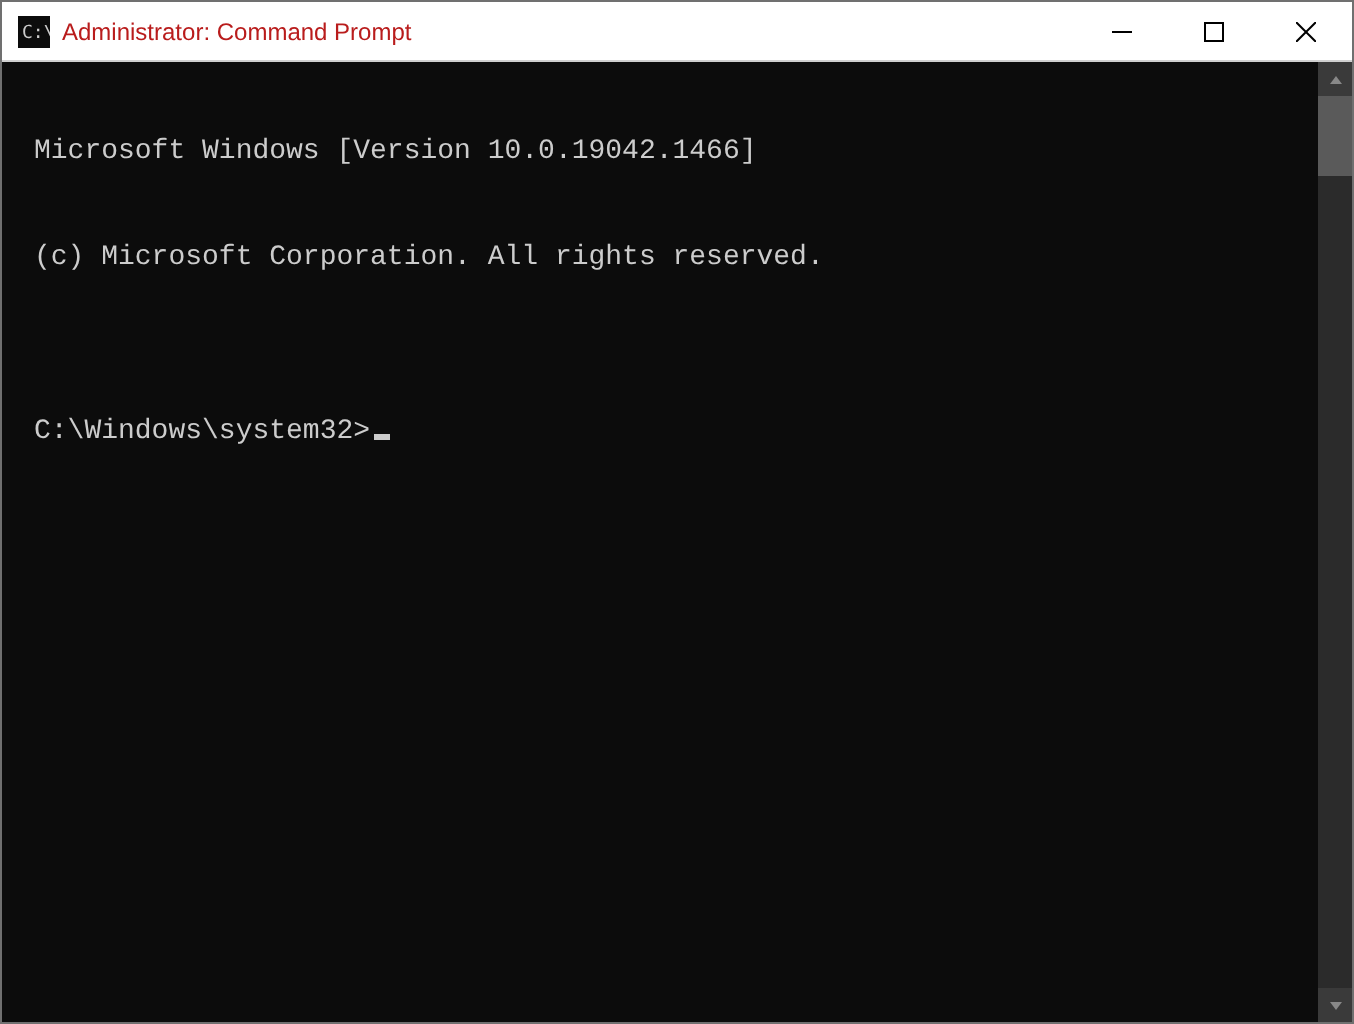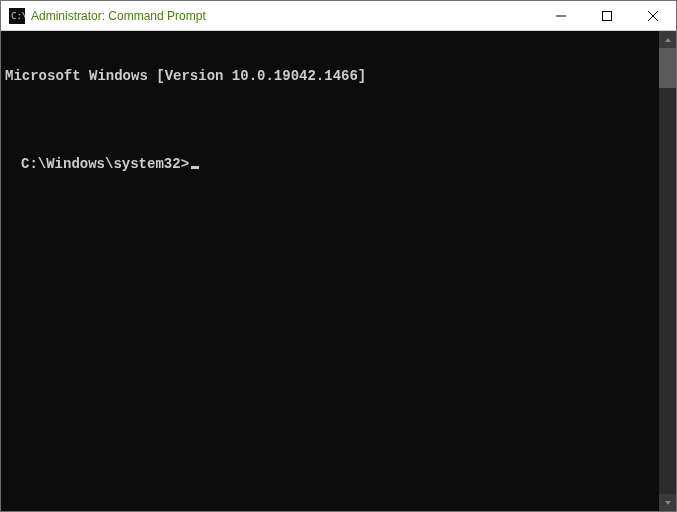--- a/index.html
+++ b/index.html
@@ -35,21 +35,21 @@
       height: 16px;
       margin-left: 8px;
       margin-right: 6px;
       display: flex;
       align-items: center;
       justify-content: center;
     }
     .titlebar-title {
       flex: 1;
       font-size: 12px;
-      color: #4d7c0f;
+      color: #b91c1c;
       white-space: nowrap;
       overflow: hidden;
     }
     .titlebar-controls {
       display: flex;
       height: 100%;
     }
     .titlebar-btn {
       width: 46px;
       height: 100%;
@@ -66,32 +66,30 @@
       background: #0c0c0c;
       overflow: hidden;
     }
     .terminal {
       flex: 1;
       background: #0c0c0c;
       color: #cccccc;
       font-family: Consolas, "Courier New", monospace;
       font-size: 14px;
       line-height: 1.25;
-      padding: 2px 2px 2px 4px;
+      padding: 2px 2px 2px 16px;
       white-space: pre;
       overflow: hidden;
-      font-weight: bold;
     }
     .terminal-line {
       display: block;
     }
     .prompt-line {
       display: flex;
       align-items: baseline;
-      margin-left: 16px;
     }
     .cursor {
       display: inline-block;
       width: 8px;
       height: 3px;
       background: #cccccc;
       margin-left: 2px;
       vertical-align: baseline;
       position: relative;
       top: 1px;
@@ -145,20 +143,21 @@
           <line x1="0" y1="0" x2="10" y2="10" stroke="#000" stroke-width="1"></line>
           <line x1="10" y1="0" x2="0" y2="10" stroke="#000" stroke-width="1"></line>
         </svg>
       </button>
     </div>
   </div>
 
   <div class="terminal-wrapper">
     <div class="terminal">
       <span class="terminal-line">Microsoft Windows [Version 10.0.19042.1466]</span>
+      <span class="terminal-line">(c) Microsoft Corporation. All rights reserved.</span>
       <span class="terminal-line"></span>
       <span class="terminal-line prompt-line"><span>C:\Windows\system32&gt;</span>  <span class="cursor"></span></span>
     </div>
     <div class="scrollbar">
       <div class="scroll-btn">
         <svg width="8" height="8" viewBox="0 0 8 8">
           <polygon points="4,2 7,6 1,6" fill="#888"></polygon>
         </svg>
       </div>
       <div class="scroll-thumb"></div>

